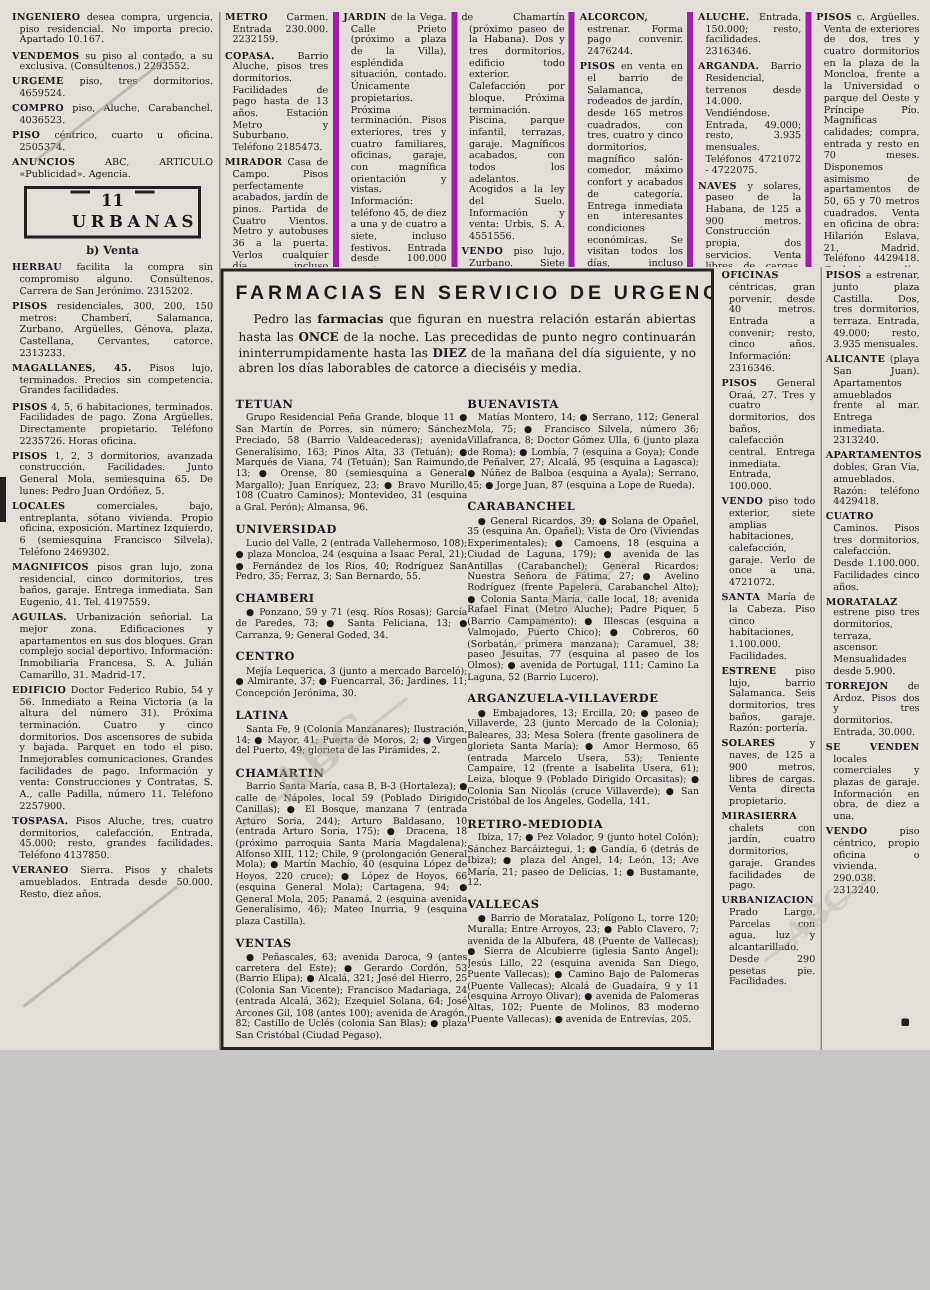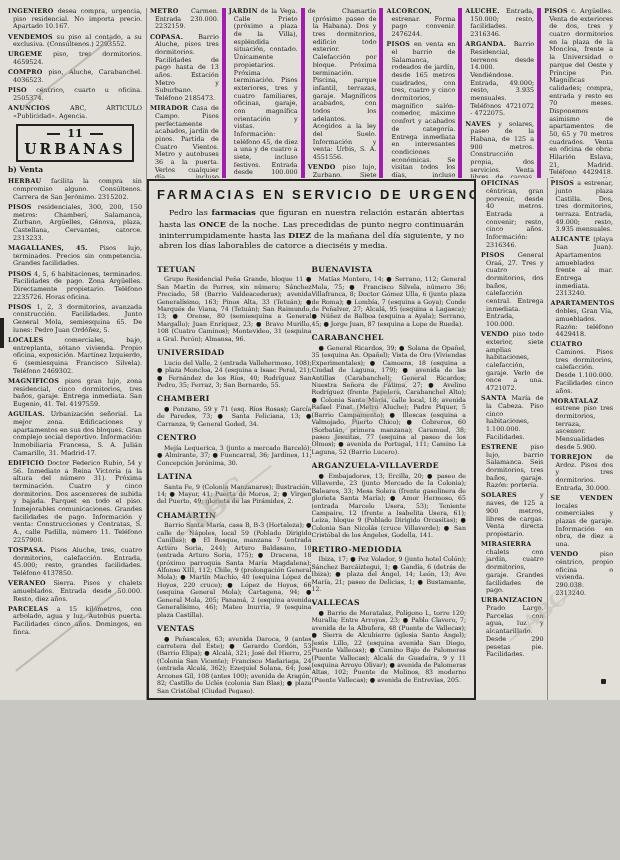--- a/index.html
+++ b/index.html
@@ -7,25 +7,25 @@
         display:flex;box-sizing:border-box;padding:8px 4px 0 6px;
         font-family:"DejaVu Serif",serif;color:#1c1b18;}
   
   .left-rail{width:134px;flex:none;padding:0 4px 0 2px;border-right:1px solid #8d8a83;
              overflow:hidden;height:796px;}
   .ad{font-size:6.4px;line-height:1.2;text-align:justify;margin:0 0 2.5px;
       padding-left:5px;text-indent:-5px;}
   .ad b{text-transform:uppercase;letter-spacing:.2px;}
   
   .urbanas{border:2px solid #23211e;margin:4px 8px 1px;padding:1px 0 3px;background:transparent;}
-  .u-row{display:flex;align-items:center;justify-content:center;gap:7px;}
+  .u-row{display:flex;justify-content:center;gap:7px;}
   .dash{width:13px;border-top:2px solid #23211e;height:0;}
   .u-num{font-weight:700;font-size:11px;}
-  .u-title{text-align:center;font-weight:700;font-size:14px;letter-spacing:3px;margin-top:1px;}
-  .u-sub{text-align:left;font-weight:700;font-size:7.5px;margin:3px 0 4px;}
+  .u-title{text-align:right;font-weight:700;font-size:11px;letter-spacing:3px;margin-top:1px;}
+  .u-sub{text-align:center;font-weight:700;font-size:7.5px;margin:3px 0 4px;}
   
   .main{flex:1;display:flex;flex-direction:column;min-width:0;}
   .top-band{display:flex;height:230px;overflow:hidden;}
   .tcol{flex:1;min-width:0;padding:0 3px;overflow:hidden;}
   .tcol + .tcol{border-left:4px solid #a21caf;}
   .mid{display:flex;height:566px;}
   
   .farm-box{flex:1;min-width:0;border:2px solid #26241f;margin:1px 2px 0 0;
             padding:5px 8px 4px;overflow:hidden;}
   .farm-title{text-align:center;font-family:"Liberation Sans",sans-serif;font-weight:700;
@@ -97,21 +97,20 @@
         <p class="ad"><b>MAGNIFICOS</b> <span>pisos gran lujo, zona residencial, cinco dormitorios, tres baños, garaje. Entrega inmediata. San Eugenio, 41. Tel. 4197559.</span></p>
 
         <p class="ad"><b>AGUILAS.</b> <span>Urbanización señorial. La mejor zona. Edificaciones y apartamentos en sus dos bloques. Gran complejo social deportivo. Información: Inmobiliaria Francesa, S. A. Julián Camarillo, 31. Madrid-17.</span></p>
 
         <p class="ad"><b>EDIFICIO</b> <span>Doctor Federico Rubio, 54 y 56. Inmediato a Reina Victoria (a la altura del número 31). Próxima terminación. Cuatro y cinco dormitorios. Dos ascensores de subida y bajada. Parquet en todo el piso. Inmejorables comunicaciones. Grandes facilidades de pago. Información y venta: Construcciones y Contratas, S. A., calle Padilla, número 11. Teléfono 2257900.</span></p>
 
         <p class="ad"><b>TOSPASA.</b> <span>Pisos Aluche, tres, cuatro dormitorios, calefacción. Entrada, 45.000; resto, grandes facilidades. Teléfono 4137850.</span></p>
 
         <p class="ad"><b>VERANEO</b> <span>Sierra. Pisos y chalets amueblados. Entrada desde 50.000. Resto, diez años.</span></p>
 
-        <p class="ad"><b>PARCELAS</b> <span>a 15 kilómetros, con arbolado, agua y luz. Autobús puerta. Facilidades cinco años. Domingos, en finca.</span></p>
       </div>
   </div>
 
   <div class="main">
 
     <div class="top-band">
       <div class="tcol">
 
       <p class="ad"><b>METRO</b> <span>Carmen. Entrada 230.000. 2232159.</span></p>
           <p class="ad"><b>COPASA.</b> <span>Barrio Aluche, pisos tres dormitorios. Facilidades de pago hasta de 13 años. Estación Metro y Suburbano. Teléfono 2185473.</span></p>

